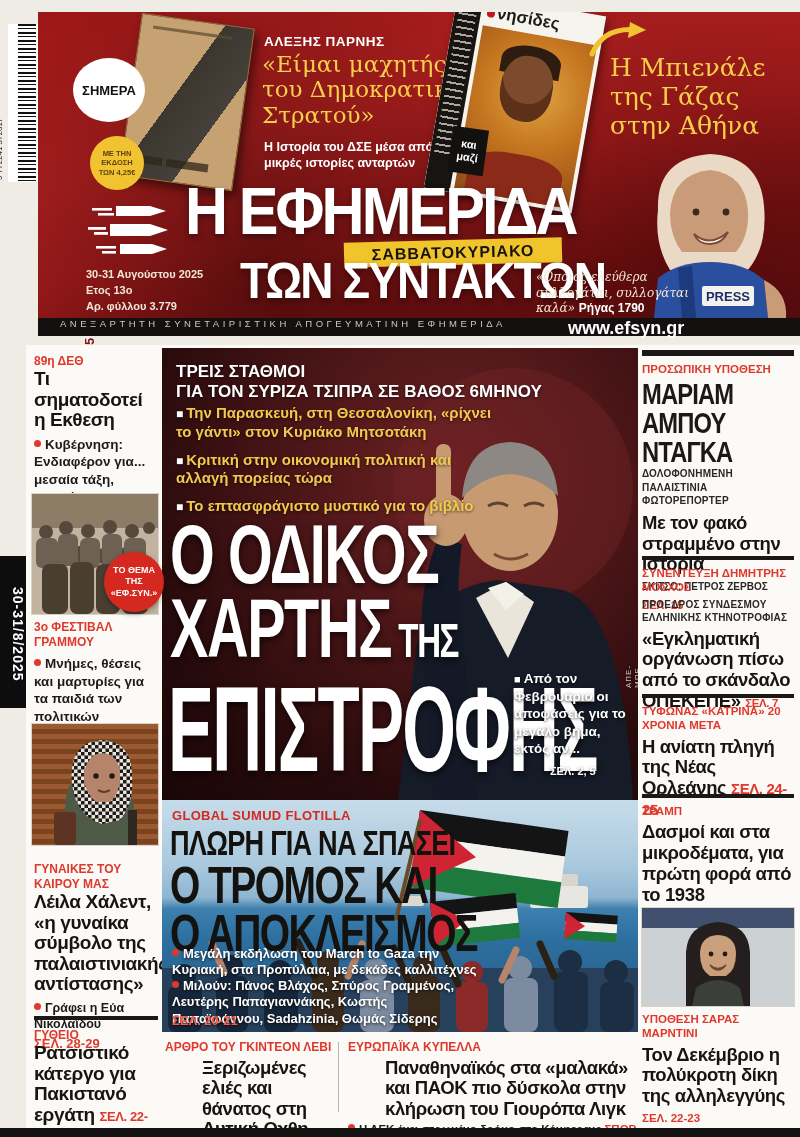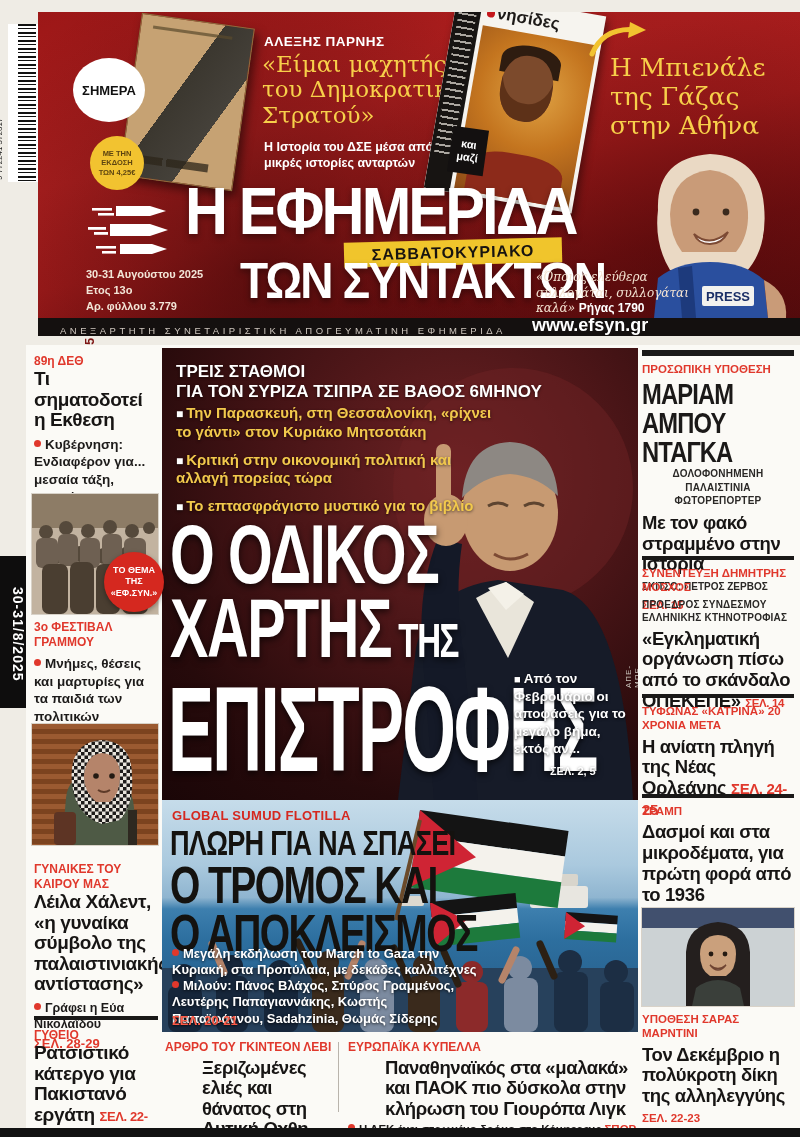--- a/index.html
+++ b/index.html
@@ -73,21 +73,21 @@
      font-weight:bold;font-size:16px;color:#171310;letter-spacing:1px;}
   .masthead-title2{left:202px;top:240px;font-size:47px;font-weight:bold;color:#fff;
      letter-spacing:-2px;transform:scale(.98,1.05);transform-origin:left top;
      text-shadow:0 3px 6px rgba(0,0,0,.4);}
   .dateline{left:48px;top:255px;font-size:11px;color:#f3e6d8;line-height:1.45;font-weight:bold;}
   .motto{left:498px;top:258px;width:175px;font-family:"DejaVu Serif",serif;font-style:italic;
      font-size:12px;color:#f3e3d2;line-height:1.3;}
   .motto b{font-family:"Liberation Sans",sans-serif;font-style:normal;color:#fff;}
 
   .tagline-bar{left:38px;top:318px;width:762px;height:18px;background:#14100f;
-     display:flex;align-items:flex-end;}
+     display:flex;align-items:flex-start;gap:36px;}
   .tagline{margin-left:22px;font-size:9.5px;color:#cfc7bf;letter-spacing:3.5px;}
   .website{margin-left:26px;font-size:18px;font-weight:bold;color:#ffffff;}
 
   
   .press-woman{left:580px;top:128px;width:182px;height:178px;}
 
   
   .content-bg{left:26px;top:345px;width:774px;height:783px;background:#fbfaf6;}
   .bottom-edge{left:0;top:1128px;width:800px;height:9px;background:#121212;}
 
@@ -466,43 +466,43 @@
     <div class="k">ΕΥΡΩΠΑΪΚΑ ΚΥΠΕΛΛΑ</div>
     <div class="t bt-title">Παναθηναϊκός στα «μαλακά» και ΠΑΟΚ πιο δύσκολα στην κλήρωση του Γιουρόπα Λιγκ</div>
     <div class="bt-sub"><span class="dot"></span><span>Η ΑΕΚ έχει στρωμένο δρόμο στο Κόνφερενς</span> <span class="pg">ΣΠΟΡ ΣΕΛ. 32-34</span></div>
   </div>
 
   <div class="abs rs-bar"></div>
 
   <div class="abs rs" style="top:362px;">
     <div class="k">ΠΡΟΣΩΠΙΚΗ ΥΠΟΘΕΣΗ</div>
     <div class="rs-name" style="margin-top:4px;white-space:normal;">ΜΑΡΙΑΜ ΑΜΠΟΥ ΝΤΑΓΚΑ</div>
-    <div class="rs-sub" style="margin-top:6px;text-align:center;">ΔΟΛΟΦΟΝΗΜΕΝΗ ΠΑΛΑΙΣΤΙΝΙΑ ΦΩΤΟΡΕΠΟΡΤΕΡ</div>
+    <div class="rs-sub" style="margin-top:6px;">ΔΟΛΟΦΟΝΗΜΕΝΗ ΠΑΛΑΙΣΤΙΝΙΑ ΦΩΤΟΡΕΠΟΡΤΕΡ</div>
     <div class="t" style="margin-top:5px;">Με τον φακό στραμμένο στην Ιστορία</div>
     <div class="rs-credit" style="margin-top:6px;">ΣΚΙΤΣΟ: ΠΕΤΡΟΣ ΖΕΡΒΟΣ</div>
     <div class="pg" style="font-size:11.5px;margin-top:7px;">ΣΕΛ. 15</div>
   </div>
   <div class="abs rule" style="left:642px;top:556px;width:152px;"></div>
 
   <div class="abs rs" style="top:566px;">
     <div class="k">ΣΥΝΕΝΤΕΥΞΗ ΔΗΜΗΤΡΗΣ ΜΟΣΧΟΣ</div>
     <div class="rs-sub" style="margin-top:3px;">ΠΡΟΕΔΡΟΣ ΣΥΝΔΕΣΜΟΥ ΕΛΛΗΝΙΚΗΣ ΚΤΗΝΟΤΡΟΦΙΑΣ</div>
-    <div class="t" style="margin-top:4px;"><span>«Εγκληματική οργάνωση πίσω από το σκάνδαλο ΟΠΕΚΕΠΕ»</span> <span class="pg" style="font-size:11.5px;">ΣΕΛ. 14</span></div>
+    <div class="t" style="margin-top:4px;"><span>«Εγκληματική οργάνωση πίσω από το σκάνδαλο ΟΠΕΚΕΠΕ»</span> <span class="pg" style="font-size:11.5px;">ΣΕΛ. 7</span></div>
   </div>
   <div class="abs rule" style="left:642px;top:694px;width:152px;"></div>
 
   <div class="abs rs" style="top:704px;">
     <div class="k">ΤΥΦΩΝΑΣ «ΚΑΤΡΙΝΑ» 20 ΧΡΟΝΙΑ ΜΕΤΑ</div>
     <div class="t" style="margin-top:4px;"><span>Η ανίατη πληγή της Νέας Ορλεάνης</span> <span class="pg" style="font-size:15px;">ΣΕΛ. 24-25</span></div>
   </div>
   <div class="abs rule" style="left:642px;top:794px;width:152px;"></div>
 
   <div class="abs rs" style="top:804px;">
     <div class="k">ΤΡΑΜΠ</div>
-    <div class="t" style="margin-top:4px;">Δασμοί και στα μικροδέματα, για πρώτη φορά από το 1936</div>
+    <div class="t" style="margin-top:4px;">Δασμοί και στα μικροδέματα, για πρώτη φορά από το 1938</div>
     <div class="pg" style="font-size:11.5px;margin-top:6px;">ΣΕΛ. 13</div>
   </div>
 
   <div class="abs photo4 photo-frame">
     <svg width="152" height="98" viewBox="0 0 152 98">
       <rect width="152" height="98" fill="#ccd2d4"></rect>
       <rect x="0" y="0" width="152" height="20" fill="#41506e"></rect>
       <path d="M44 98 L44 44 Q46 16 76 14 Q106 16 108 44 L108 98 Z" fill="#241f1e"></path>
       <path d="M58 46 Q58 28 76 27 Q94 28 94 46 Q94 62 84 68 L68 68 Q58 62 58 46Z" fill="#caa07c"></path>
       <circle cx="69" cy="46" r="2.4" fill="#241a12"></circle>

